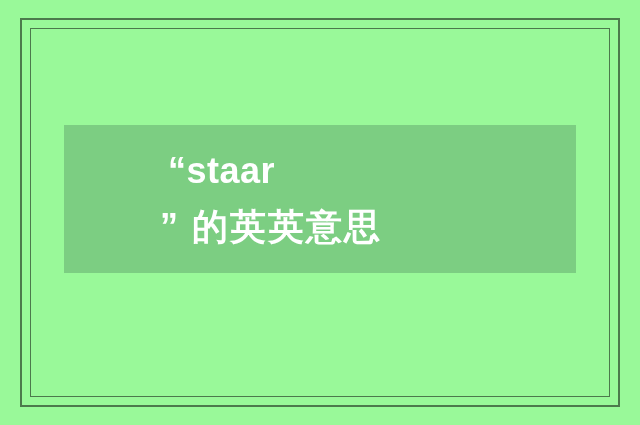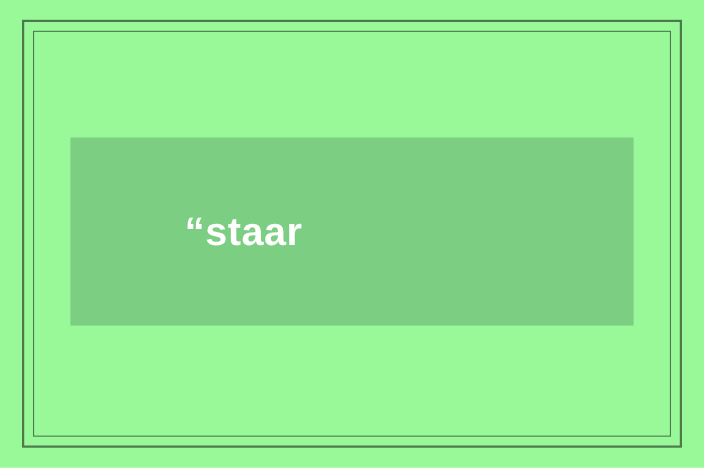--- a/index.html
+++ b/index.html
@@ -44,21 +44,21 @@
     box-sizing: border-box;
     pointer-events: none;
   }
 
   
   #title-panel {
     position: absolute;
     left: 64px;
     top: 125px;
     width: 512px;
-    height: 171px;
+    height: 148px;
     background: #7cce82;
     box-sizing: border-box;
     display: flex;
     align-items: center;
     justify-content: center;
     text-align: center;
   }
 
   #title-text {
     color: #ffffff;
@@ -93,16 +93,17 @@
 <body>
 
 <div id="canvas">
 
   <div id="outer-frame"></div>
   <div id="inner-frame"></div>
 
   <div id="title-panel">
     <div id="title-text">
       <span class="line line-one">“staar</span>
+      <span class="line line-two">”  的英英意思</span>
     </div>
   </div>
 
 </div>
 
 </body></html>

